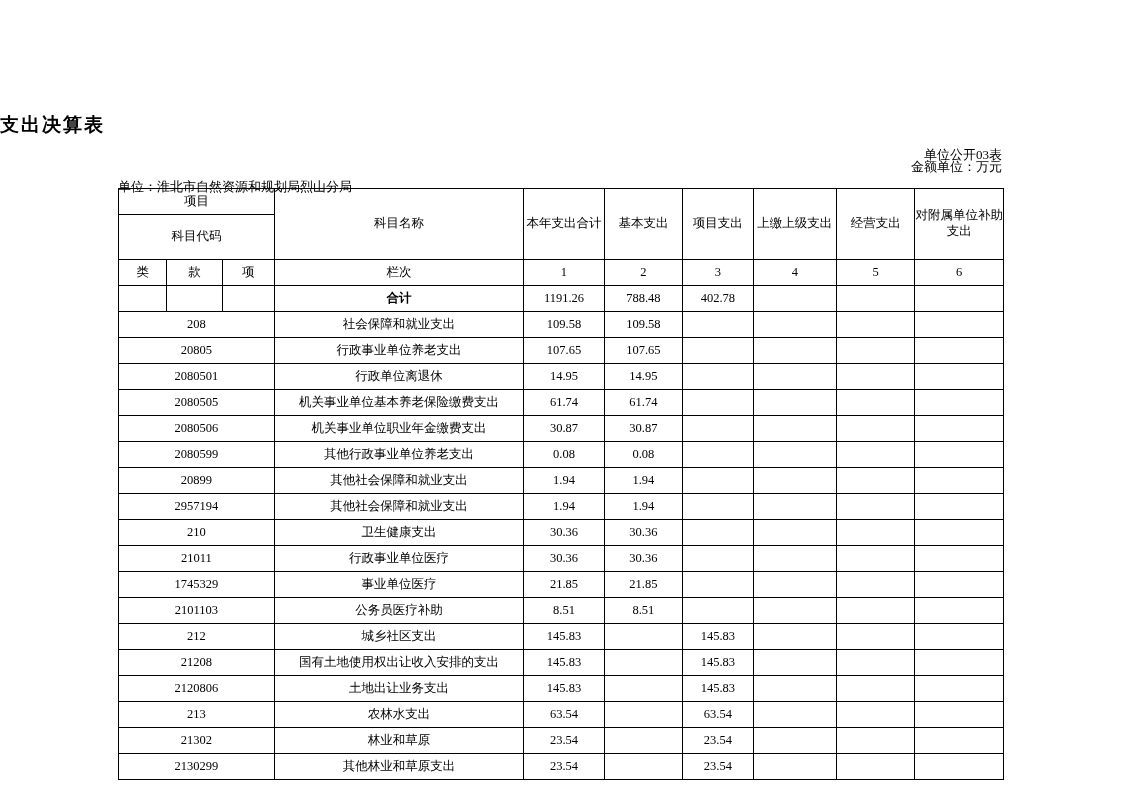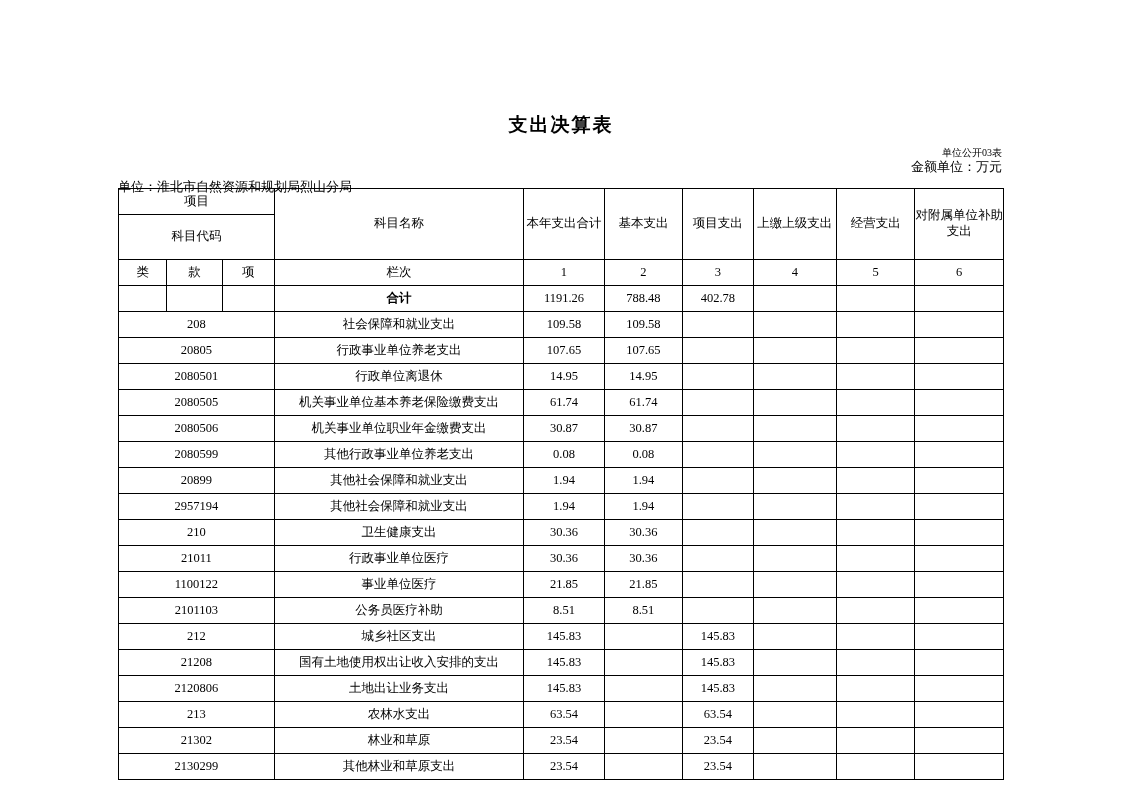--- a/index.html
+++ b/index.html
@@ -19,30 +19,30 @@
     position: relative;
     width: 1122px;
     height: 794px;
     box-sizing: border-box;
   }
   .doc-title {
     position: absolute;
     top: 112px;
     left: 0;
     width: 1122px;
-    text-align: center;
+    text-align: left;
     font-size: 19px;
     font-weight: bold;
     letter-spacing: 2px;
   }
   .meta-right-1 {
     position: absolute;
     top: 146px;
     right: 120px;
-    font-size: 10px;
+    font-size: 13px;
   }
   .meta-left {
     position: absolute;
     top: 166px;
     left: 118px;
     font-size: 13px;
     margin-top: 12px;
   }
   .meta-right-2 {
     position: absolute;
@@ -254,21 +254,21 @@
         <td class="codecell nowrap" colspan="3">21011</td>
         <td class="namecell">行政事业单位医疗</td>
         <td>30.36</td>
         <td>30.36</td>
         <td></td>
         <td></td>
         <td></td>
         <td></td>
       </tr>
       <tr>
-        <td class="codecell nowrap" colspan="3">1100122</td>
+        <td class="codecell nowrap" colspan="3">1745329</td>
         <td class="namecell">事业单位医疗</td>
         <td>21.85</td>
         <td>21.85</td>
         <td></td>
         <td></td>
         <td></td>
         <td></td>
       </tr>
       <tr>
         <td class="codecell nowrap" colspan="3">2101103</td>

